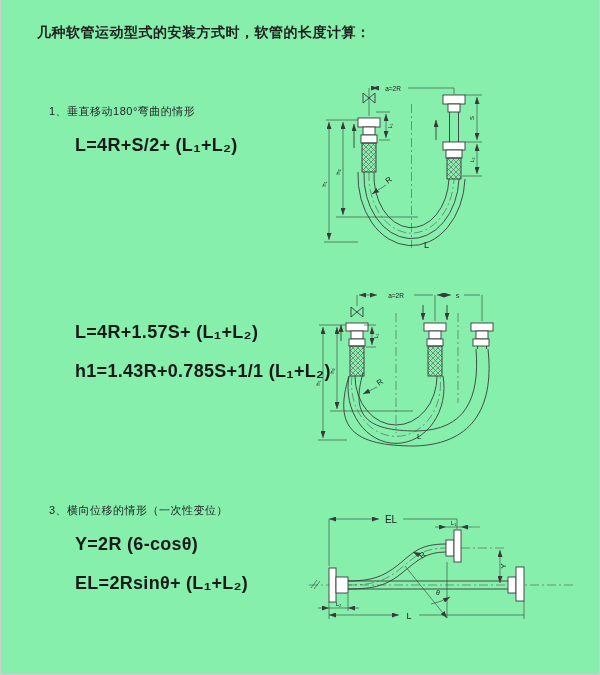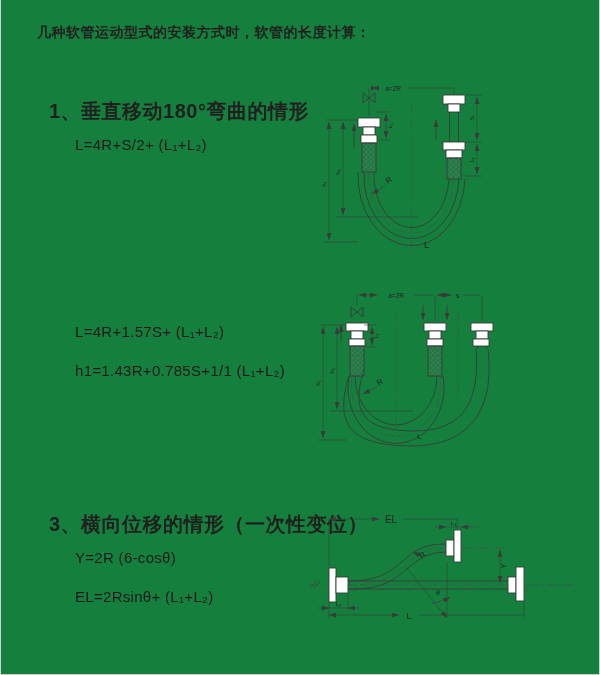--- a/index.html
+++ b/index.html
@@ -1,25 +1,25 @@
 <!DOCTYPE html>
 <html><head>
 <meta charset="utf-8">
 <style>
   html,body{margin:0;padding:0;background:#fff;}
   #page{
-    position:relative;width:600px;height:675px;background:#15803d;
+    position:relative;width:600px;height:675px;background:#86efac;
     border-left:1px solid #cfcfcf;border-right:1px solid #cfcfcf;border-bottom:1px solid #cfcfcf;
     box-sizing:border-box;overflow:hidden;
     font-family:"Liberation Sans","DejaVu Sans",sans-serif;color:#232323;
   }
   .title{position:absolute;left:36px;top:24px;font-size:14px;font-weight:600;letter-spacing:.5px;color:#1f1f1f;}
   .sec{position:absolute;left:48px;}
-  .sec .hd{font-size:20px;font-weight:700;letter-spacing:.5px;color:#1f1f1f;line-height:20px;}
-  .sec .fml{margin-left:26px;margin-top:9px;font-size:15px;line-height:30px;letter-spacing:.3px;color:#1a1a1a;font-weight:400;}
+  .sec .hd{font-size:11px;font-weight:400;letter-spacing:.5px;color:#1f1f1f;line-height:20px;}
+  .sec .fml{margin-left:26px;margin-top:9px;font-size:18px;line-height:30px;letter-spacing:.3px;color:#1a1a1a;font-weight:700;}
   .dia{position:absolute;}
   
   .ln{stroke:#3a3a3a;stroke-width:.9;fill:none;}
   .tn{stroke:#3a3a3a;stroke-width:.6;fill:none;}
   .cl{stroke:#4a4a4a;stroke-width:.55;fill:none;stroke-dasharray:9 3 2 3;}
   .fit{fill:#fff;stroke:#3a3a3a;stroke-width:.9;}
   text.dl{fill:#222;font-family:"Liberation Sans","DejaVu Sans",sans-serif;}
   .d1a{marker-start:url(#arA);marker-end:url(#arA);}
   .d1e{marker-end:url(#arA);}
   .d2a{marker-start:url(#arB);marker-end:url(#arB);}
@@ -221,21 +221,21 @@
     </g>
 
     <g>
       <line class="tn d2e" x1="64" y1="104" x2="50" y2="111"></line>
       <text class="dl" font-size="8" transform="translate(66,103) rotate(-35)">R</text>
     </g>
 
     <text class="dl" font-size="8" x="104" y="156">L</text>
   </svg>
 
-  <div class="sec" style="top:514px;">
+  <div class="sec" style="top:500px;">
     <div class="hd">3、横向位移的情形（一次性变位）</div>
     <div class="fml">Y=2R (6-cosθ)</div>
     <div class="fml">EL=2Rsinθ+ (L₁+L₂)</div>
   </div>
 
   <svg class="dia" style="left:300px;top:498px;" width="280" height="148" viewBox="0 0 280 148">
     <defs>
       <marker id="arC" markerWidth="7" markerHeight="5" refX="7" refY="2.5" orient="auto-start-reverse" markerUnits="userSpaceOnUse">
         <path d="M0,0 L7,2.5 L0,5 Z" fill="#3a3a3a"></path>
       </marker>

